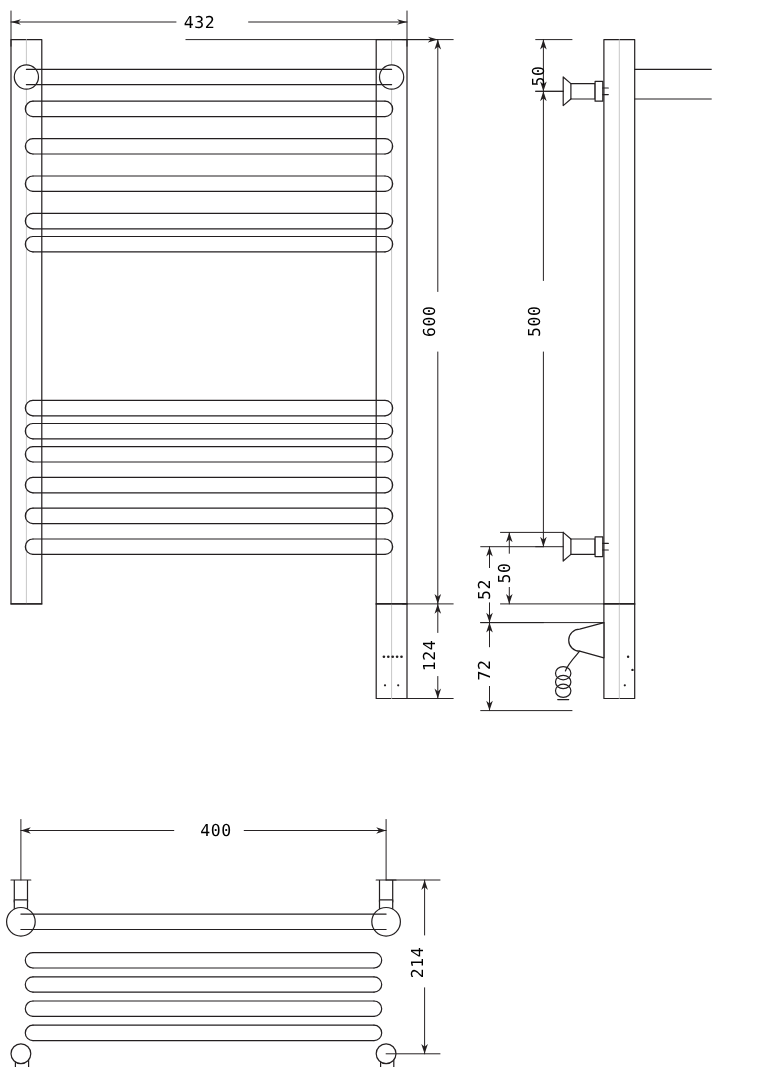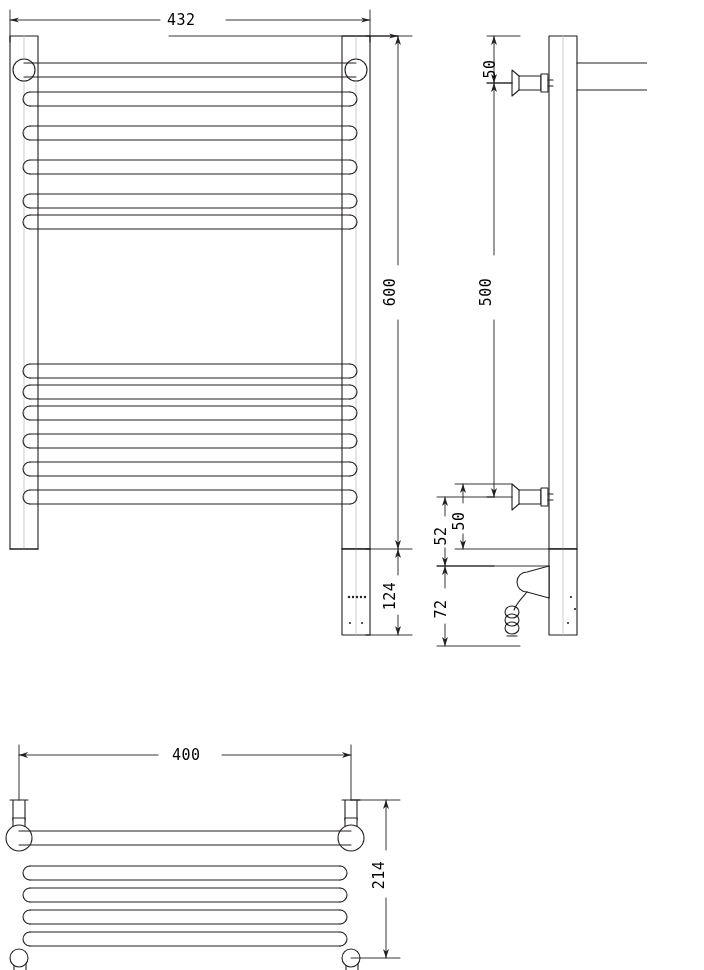--- a/index.html
+++ b/index.html
@@ -308,17 +308,17 @@
   <div class="dim-label vert" style="left:480px; top:60px;">50</div>
 
   <div class="dim-label vert" style="left:472px; top:283px;">500</div>
 
   <div class="dim-label vert" style="left:449px; top:512px;">50</div>
 
   <div class="dim-label vert" style="left:431px; top:527px;">52</div>
 
   <div class="dim-label vert" style="left:431px; top:600px;">72</div>
 
-  <div class="dim-label" style="left:172px; top:746px;">400</div>
+  <div class="dim-label" style="left:182px; top:746px;">400</div>
 
   <div class="dim-label vert" style="left:365px; top:866px;">214</div>
 
 </div>
 
 </body></html>

